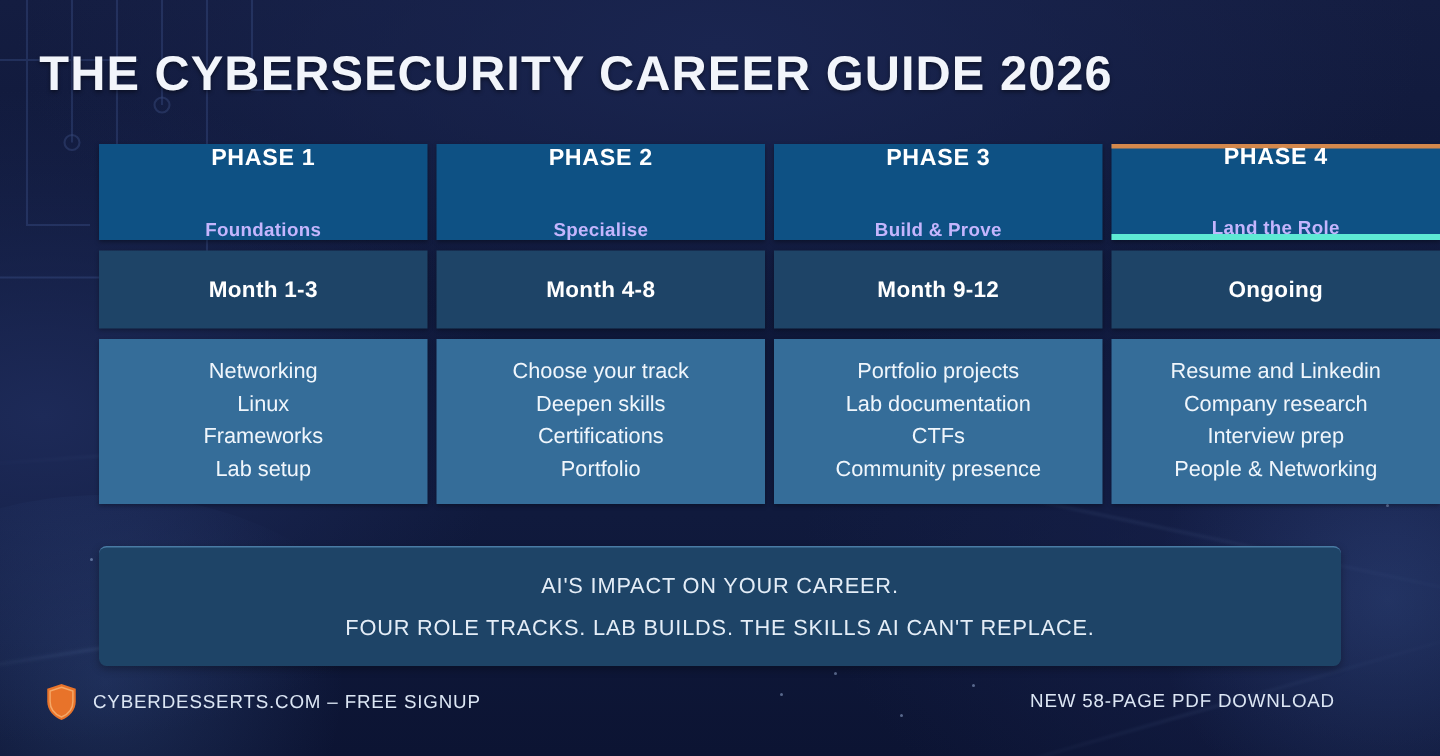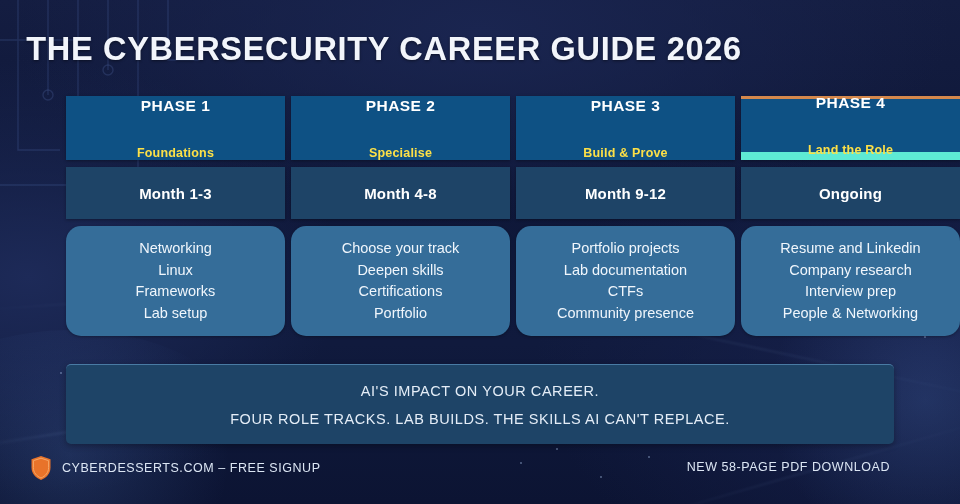--- a/index.html
+++ b/index.html
@@ -69,45 +69,44 @@
   .phase-cell {
     background:#0e5184;
     height:64px;
     display:flex; flex-direction:column;
     align-items:center; justify-content:center;
     gap:3px;
     box-shadow:0 1px 3px rgba(0,0,0,.35);
   }
   .phase-cell.accent {
     border-top:3px solid #d4884c;
-    border-bottom:8px solid #5eead4;
+    border-bottom:4px solid #5eead4;
   }
   .phase-title {
     font-size:15.5px; font-weight:700; color:#ffffff; letter-spacing:.45px;
   }
   .phase-sub {
-    font-size:12.5px; font-weight:700; color:#fde047; letter-spacing:.2px;margin-top:28px;
+    font-size:12.5px; font-weight:700; color:#c4b5fd; letter-spacing:.2px;margin-top:28px;
   }
 
   .month-cell {
     background:#1e4467;
     height:52px;
     display:flex; align-items:center; justify-content:center;
     box-shadow:0 1px 3px rgba(0,0,0,.3);
   }
   .month-label { font-size:15px; font-weight:700; color:#ffffff; letter-spacing:.2px; }
 
   .items-cell {
     background:#356d99;
     height:110px;
     display:flex; flex-direction:column;
     align-items:center; justify-content:center;
     padding:6px 4px;
     box-shadow:0 1px 3px rgba(0,0,0,.3);
-    border-radius:15px;
   }
   .item-line {
     font-size:14.5px;
     color:#f0f6fc;
     line-height:21.5px;
     white-space:nowrap;
   }
 
   .banner {
     position:absolute; left:66px; top:364px;

